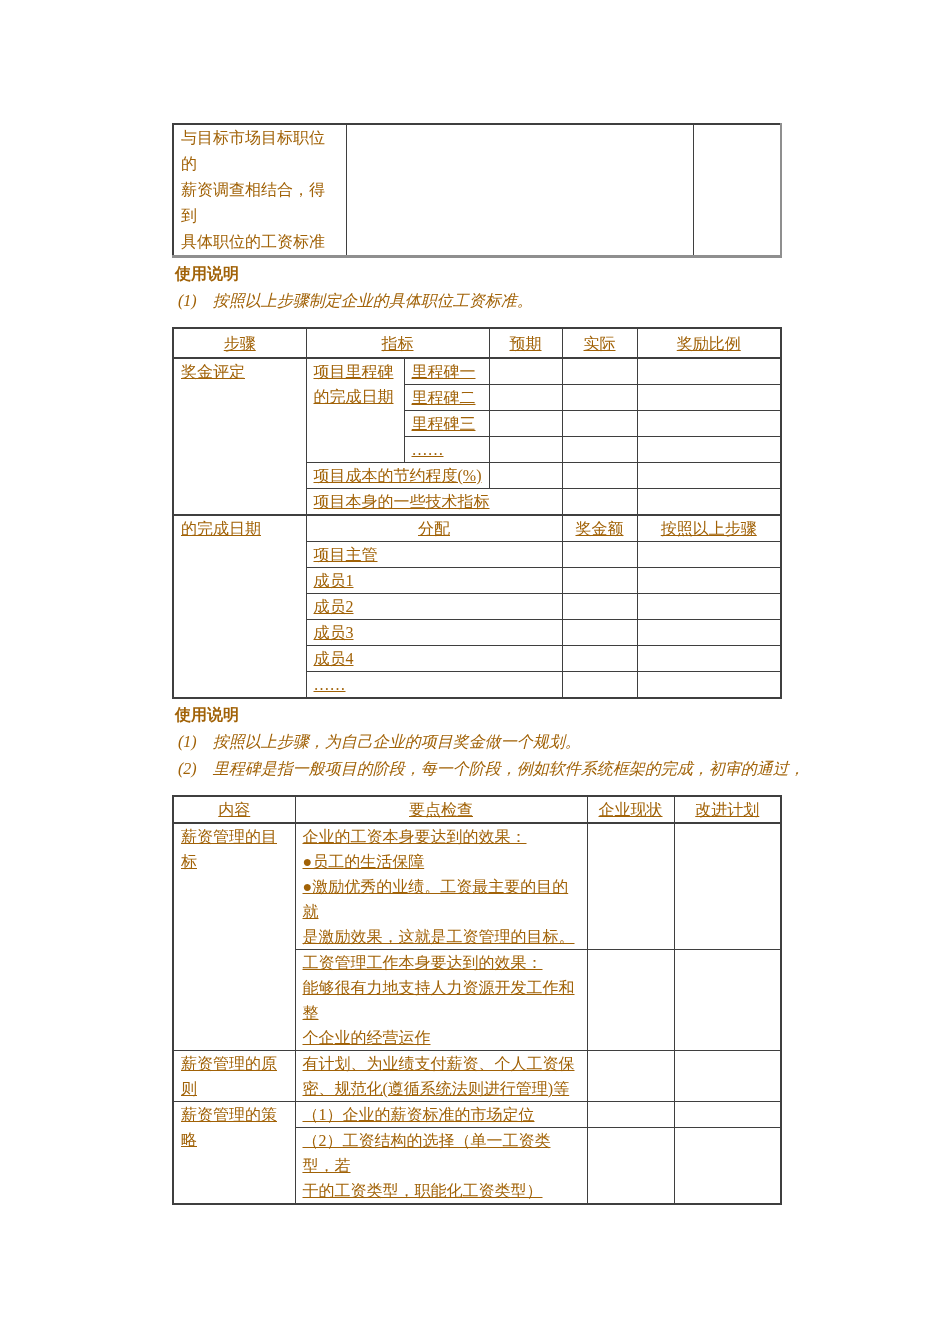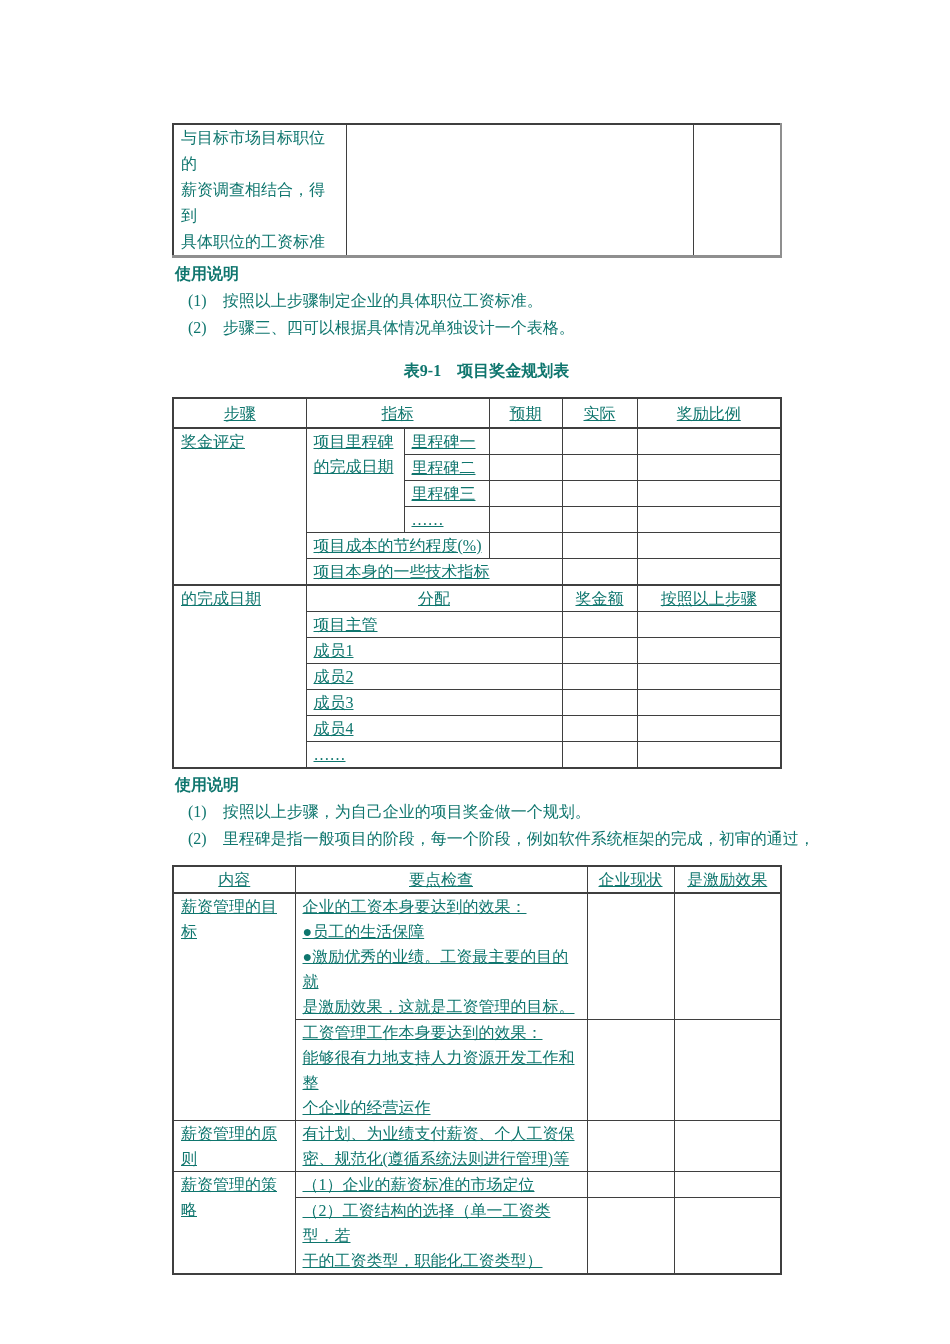--- a/index.html
+++ b/index.html
@@ -2,21 +2,21 @@
 <html><head>
 <meta charset="utf-8">
 <style>
   html,body{margin:0;padding:0;background:#ffffff;}
   .page{
     position:relative;
     width:950px;height:1344px;
     box-sizing:border-box;
     padding:123px 120px 0 143px;
     background:#ffffff;
-    color:#0f766e;
+    color:#a16207;
     font-family:"Liberation Serif","DejaVu Serif",serif;
     font-size:16px;
   }
   
   table.tbl{
     border-collapse:collapse;
     table-layout:fixed;
     margin-left:29px;
     border:2px solid #3f3f3f;
   }
@@ -30,21 +30,21 @@
   .lines{white-space:pre-line;}
   .ctr{text-align:center;}
   .vtop{vertical-align:top !important;}
   tr.hdr td{border-bottom-width:2px;}
   tr.sect td{border-top-width:2px;}
   
   table.top-tbl td{line-height:26px;}
   table.top-tbl{border-bottom:3px solid #8f8f8f;border-right:2px solid #8f8f8f;}
   
   .h{font-weight:bold;line-height:26px;margin:3px 0 0 32px;}
-  .li{line-height:27px;margin-left:45px;}
+  .li{line-height:27px;margin-left:35px;font-style:italic;}
   .li-cont{line-height:27px;margin-left:0;}
   .caption{font-weight:bold;line-height:26px;margin-top:17px;text-align:center;}
   .tgap{margin-top:13px;text-decoration:underline;}
 </style>
 </head>
 <body>
 
 <div class="page">
 
   <table class="tbl top-tbl">
@@ -59,23 +59,21 @@
 薪资调查相结合，得到
 具体职位的工资标准</td>
       <td></td>
       <td></td>
     </tr>
   </tbody>
     </table>
 
   <div class="h">使用说明</div>
   <div class="li">(1)　按照以上步骤制定企业的具体职位工资标准。</div>
-  <div class="li">(2)　步骤三、四可以根据具体情况单独设计一个表格。</div>
-
-  <div class="caption">表9-1　项目奖金规划表</div>
+
   <table class="tbl t9 tgap">
     <colgroup>
       <col style="width:133px">
         <col style="width:98px">
         <col style="width:85px">
       <col style="width:73px">
         <col style="width:75px">
         <col style="width:144px">
     </colgroup>
     <tbody>
@@ -172,21 +170,21 @@
       <col style="width:122px">
         <col style="width:292px">
         <col style="width:87px">
         <col style="width:107px">
     </colgroup>
     <tbody>
         <tr class="hdr" style="height:18px">
       <td class="ctr">内容</td>
       <td class="ctr">要点检查</td>
       <td class="ctr">企业现状</td>
-      <td class="ctr">是激励效果</td>
+      <td class="ctr">改进计划</td>
     </tr>
     <tr style="height:103px">
       <td class="vtop lines" rowspan="2">薪资管理的目
 标</td>
       <td class="lines">企业的工资本身要达到的效果：
 ●员工的生活保障
 ●激励优秀的业绩。工资最主要的目的就
 是激励效果，这就是工资管理的目标。</td>
       <td></td>
       <td></td>

